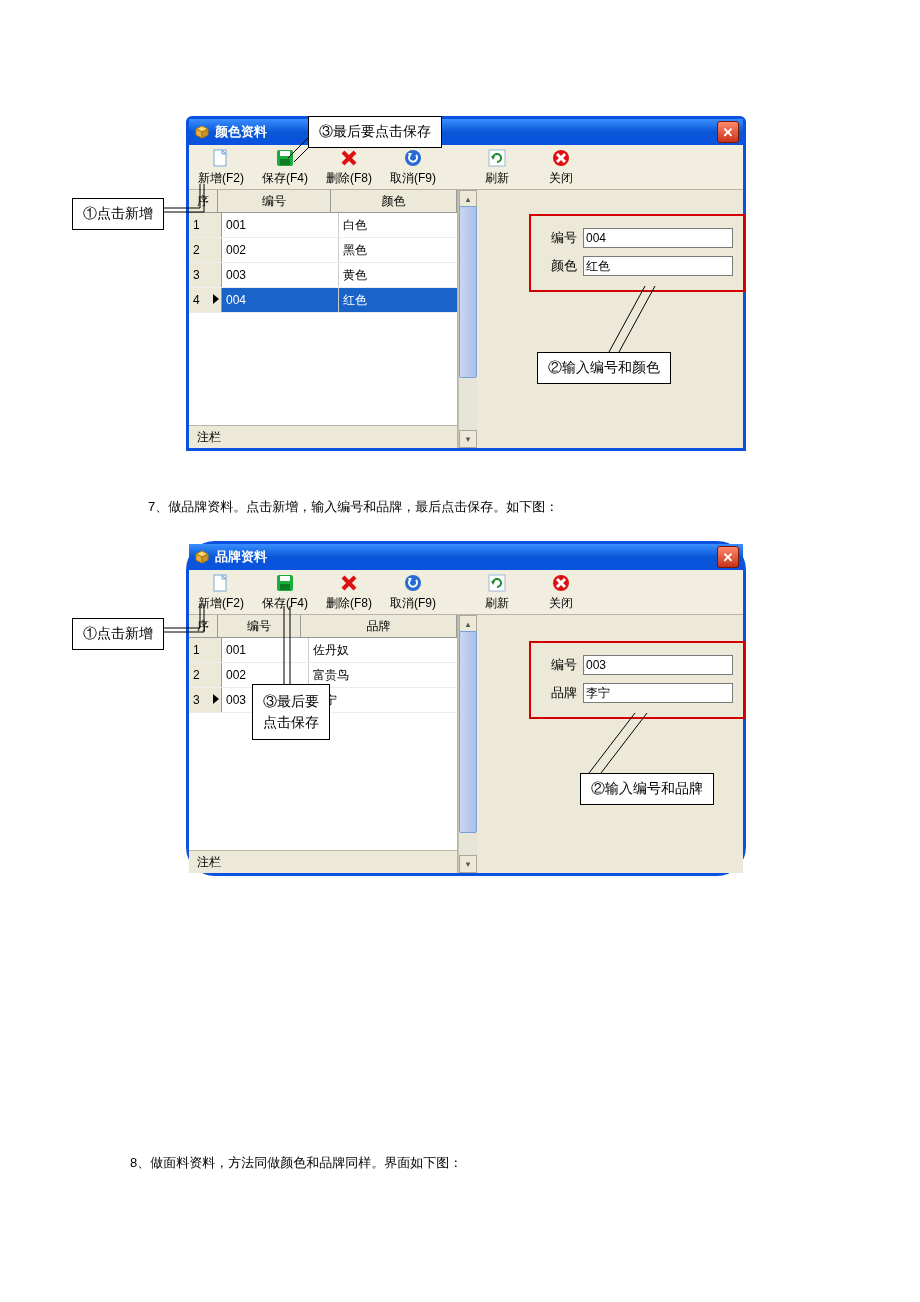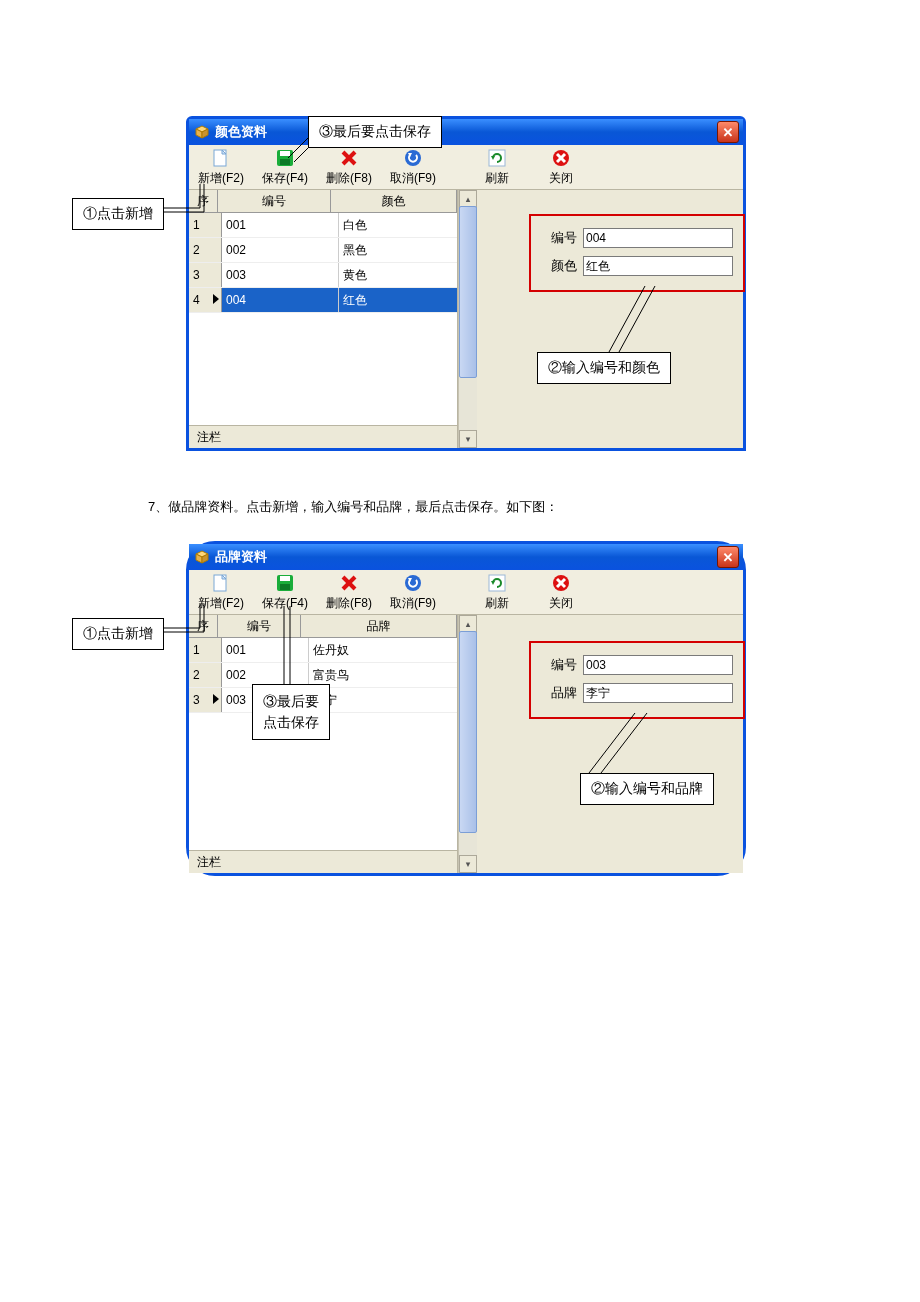--- a/index.html
+++ b/index.html
@@ -276,14 +276,15 @@
 
   <svg class="lead" style="left:274px; top:606px;" width="30" height="120">
       <polyline points="10,0 10,110" fill="none" stroke="#000" stroke-width="1"></polyline>
       <polyline points="16,0 16,110" fill="none" stroke="#000" stroke-width="1"></polyline>
     </svg>
   <div class="callout" style="left:252px; top:684px; line-height:1.5;">
     <div>③最后要</div>
       <div>点击保存</div>
   </div>
 
+  <div class="desc" style="left:130px; top:1154px;">8、做面料资料，方法同做颜色和品牌同样。界面如下图：</div>
 
 </div>
 
 </body></html>

